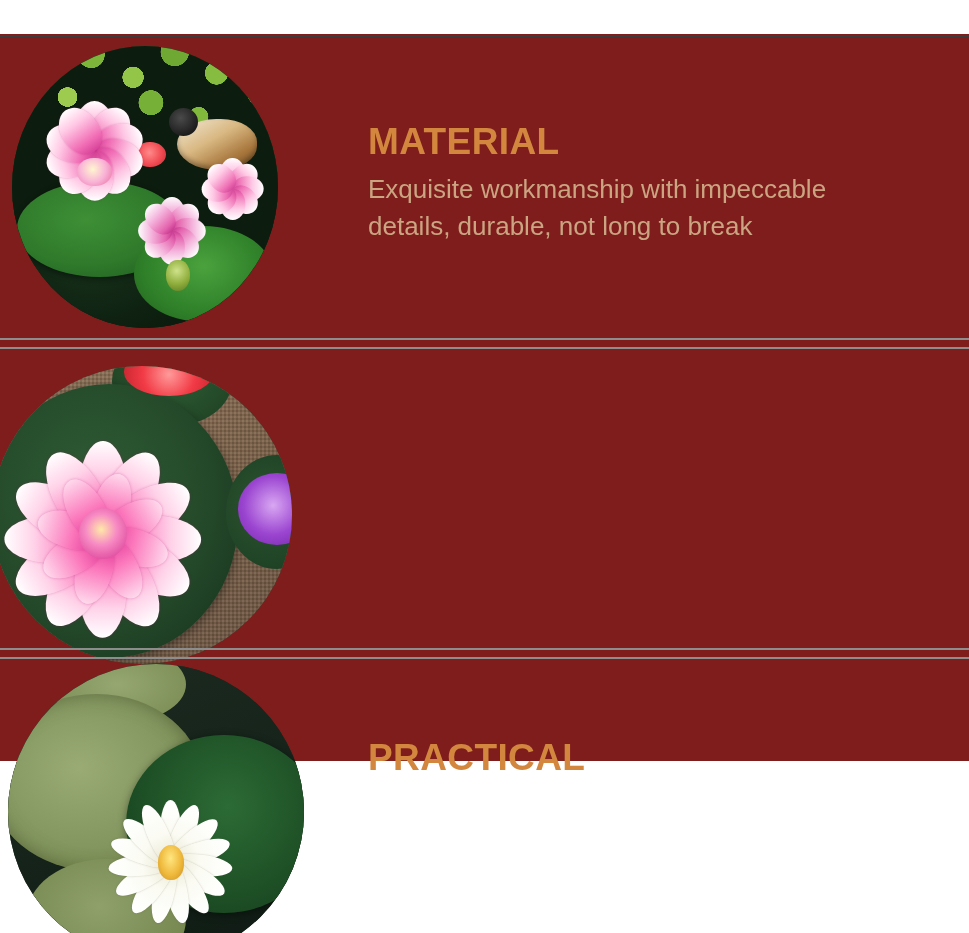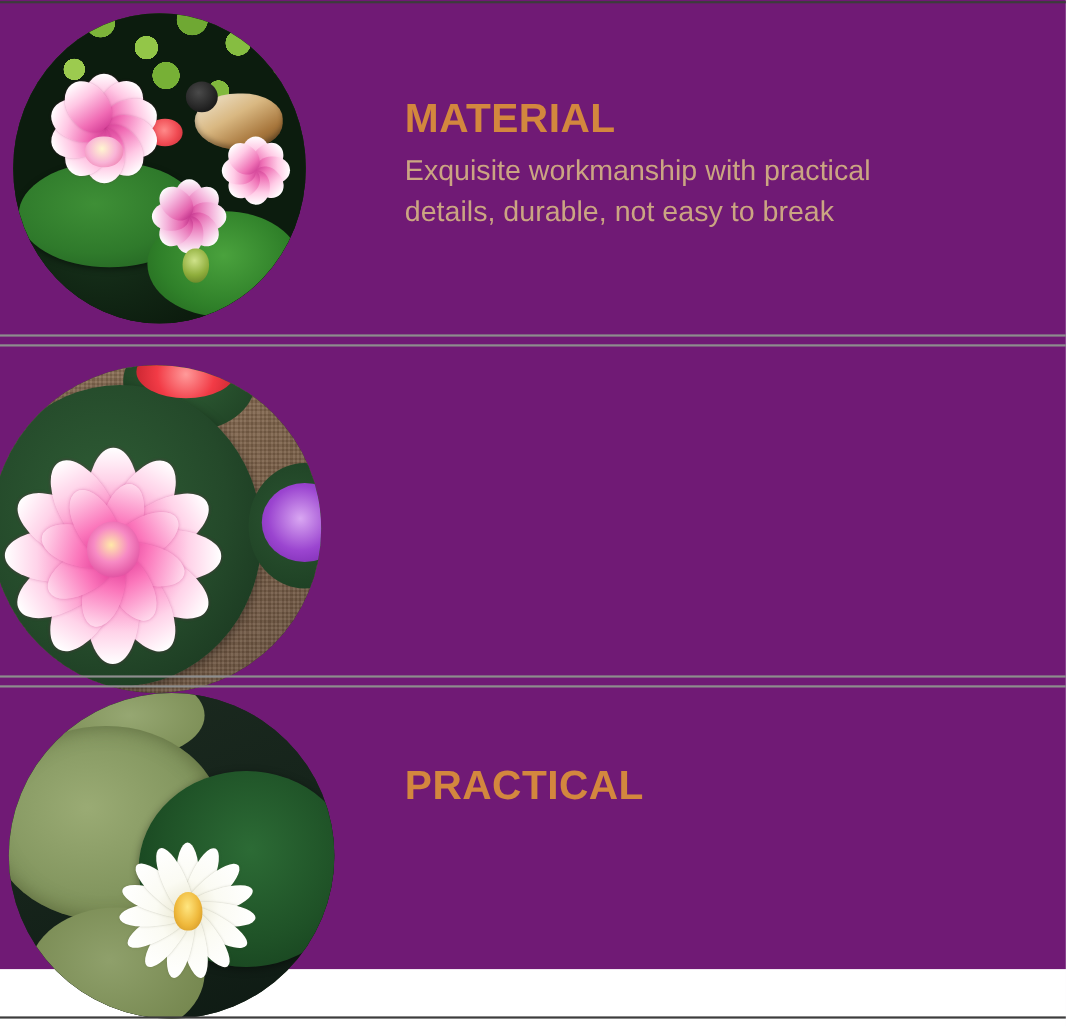--- a/index.html
+++ b/index.html
@@ -4,22 +4,23 @@
 <style>
   * { margin:0; padding:0; box-sizing:border-box; }
   html, body {
     width:969px; height:933px;
     background:#ffffff;
     font-family:"Liberation Sans", sans-serif;
     overflow:hidden;
   }
   #page {
     position:relative;
-    width:969px; height:881px;
-    background:#701a75;
+    width:969px; height:727px;
+    background:#7f1d1d;
+    margin-top:34px;
   }
 
   
   .frame-rule {
     position:absolute; left:0; width:969px; height:2px;
     background:#3c3c3c;
   }
   .frame-rule.top    { top:1px; }
   .frame-rule.bottom { top:924px; }
 
@@ -227,21 +228,21 @@
   #s3-lily .core {
     position:absolute; left:40%; top:36%; width:20%; height:28%;
     border-radius:50% 50% 46% 46%;
     background:radial-gradient(ellipse at 48% 38%,#ffe680 0%,#efb93c 55%,#c98c1f 100%);
   }
 
   
   .feature-text { position:absolute; }
   #feature-text-1 { left:368px; top:88px;  width:500px; }
   #feature-text-2 { left:368px; top:72px;  width:500px; }
-  #feature-text-3 { left:368px; top:66px;  width:510px; }
+  #feature-text-3 { left:368px; top:76px;  width:510px; }
 
   .feature-title {
     font-size:37px;
     font-weight:bold;
     color:#d3873e;
     letter-spacing:0.4px;
     line-height:1.08;
     white-space:nowrap;
   }
   .feature-desc {
@@ -306,21 +307,21 @@
           <div class="petal" style="transform:rotate(270deg)"></div>
           <div class="petal" style="transform:rotate(315deg)"></div>
         </div>
 
         <div class="s1-greenbud"></div>
       </div>
     </div>
 
     <div class="feature-text" id="feature-text-1">
       <div class="feature-title">MATERIAL</div>
-      <div class="feature-desc">Exquisite workmanship with practical details, durable, not easy to break</div>
+      <div class="feature-desc">Exquisite workmanship with impeccable details, durable, not long to break</div>
     </div>
   </div>
 
   <div class="divider-pair" id="divider-1">
     <div class="rule a"></div>
     <div class="rule b"></div>
   </div>
 
   <div class="feature-row" id="feature-row-2">
 

